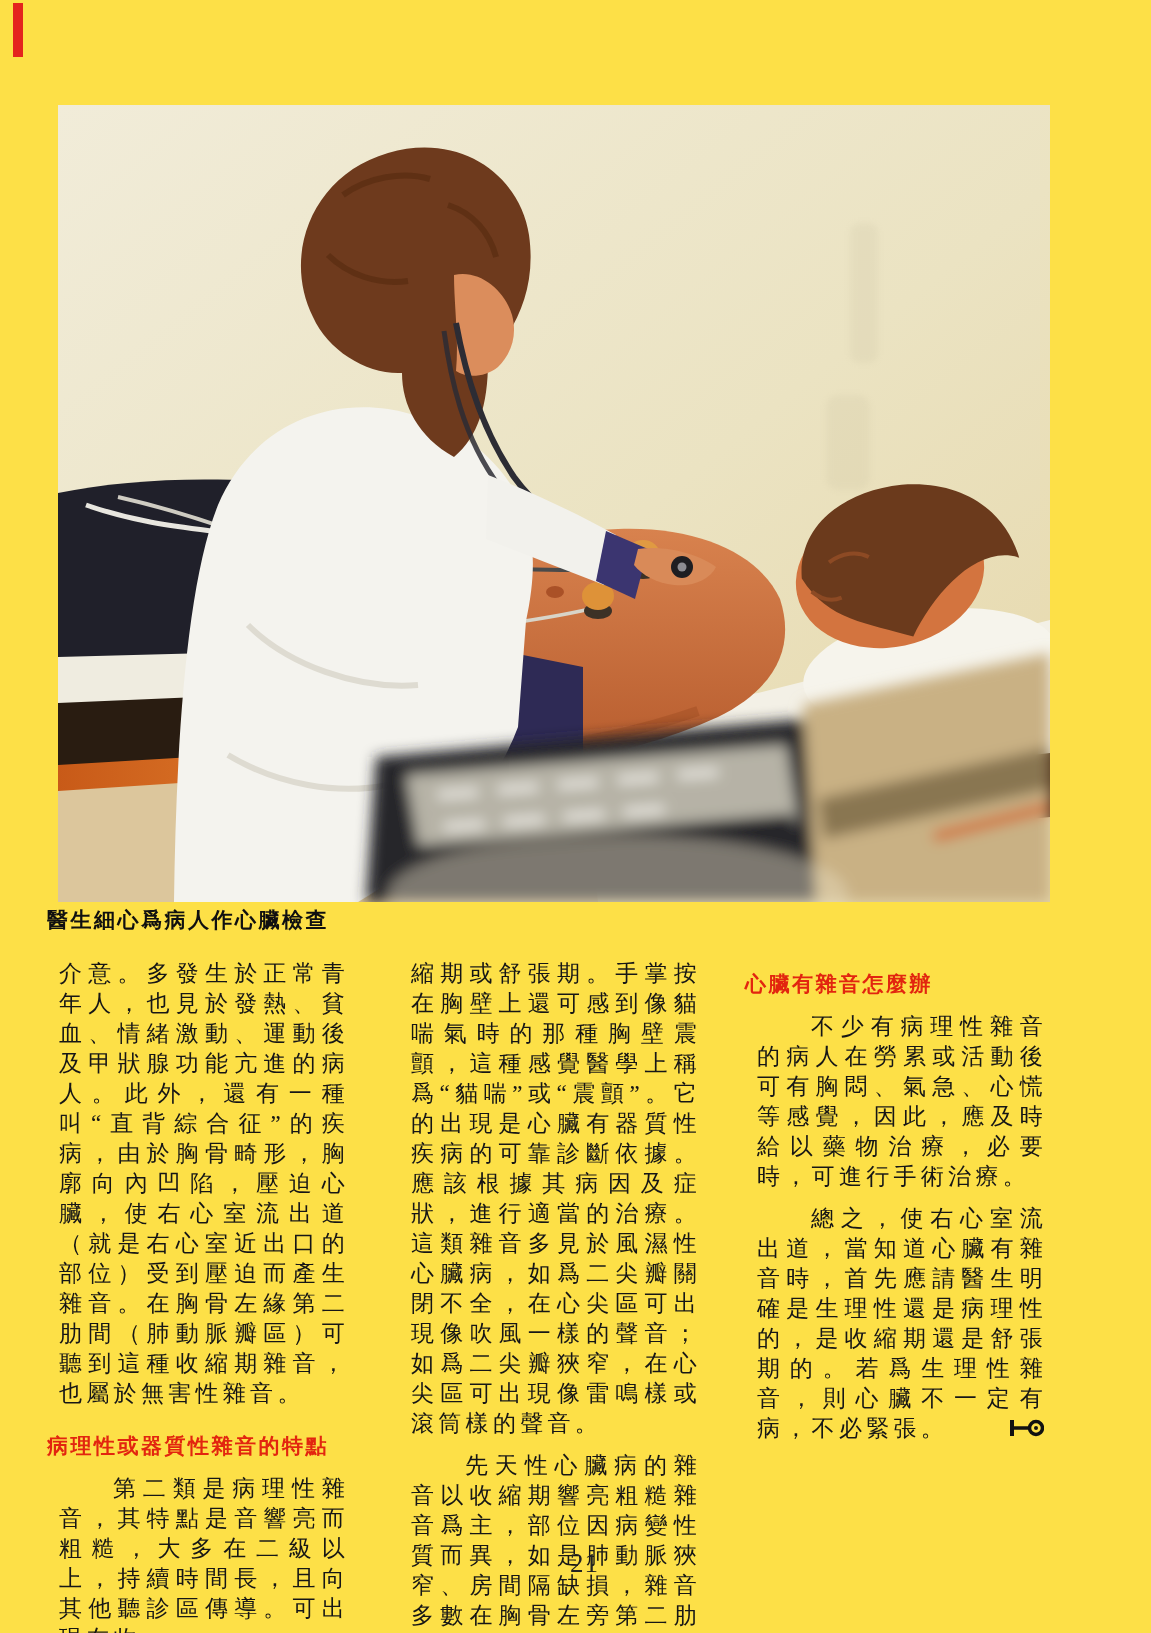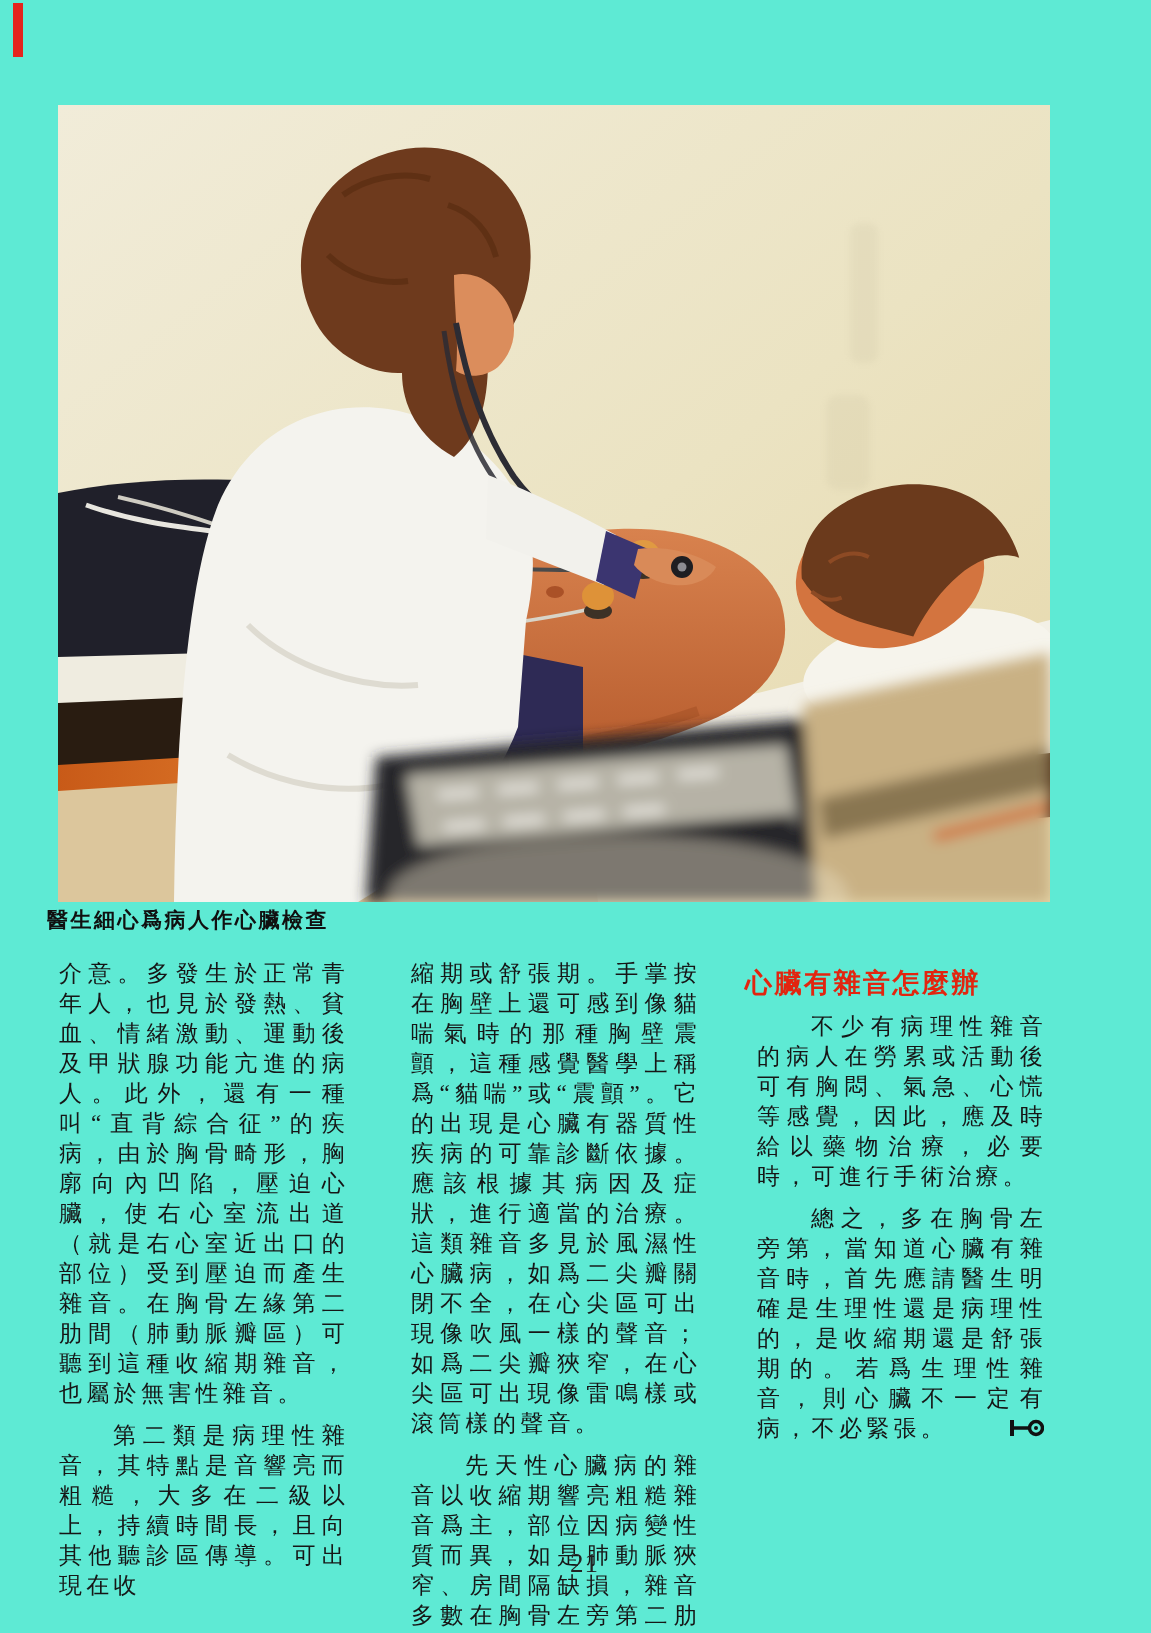--- a/index.html
+++ b/index.html
@@ -1,19 +1,19 @@
 <!DOCTYPE html>
 <html><head>
 <meta charset="utf-8">
 <style>
   html,body{margin:0;padding:0;background:#ffffff;}
   .page{
     position:relative;
     width:1151px;height:1633px;
-    background:#5eead4;
+    background:#fde047;
     overflow:hidden;
     font-family:"Liberation Serif","DejaVu Serif",serif;
   }
   .red-mark{
     position:absolute;left:13px;top:3px;width:10px;height:54px;
     background:#e4241d;
   }
   .photo{
     position:absolute;left:58px;top:105px;width:992px;height:797px;
     overflow:hidden;
@@ -31,21 +31,21 @@
     letter-spacing:4.3px;
   }
   .col1{left:47px;}
   .col2{left:399px;}
   .col3{left:745px;}
   .col p{margin:12px;padding:0;}
   .col p.ind{text-indent:54px;}
   .col h2{
     margin:20px 0 12px 0;padding:0;
     font-family:"Liberation Sans","DejaVu Sans",sans-serif;
-    font-weight:bold;font-size:27px;line-height:33px;
+    font-weight:bold;font-size:21px;line-height:33px;
     letter-spacing:2.5px;color:#e2250f;text-align:left;
   }
   .endmark{display:inline-block;vertical-align:-2px;margin-left:6px;}
   .page-number{
     position:absolute;left:505px;top:1548px;width:94px;
     text-align:right;font-size:27px;color:#222;letter-spacing:1px;
   }
 </style>
 </head>
 <body>
@@ -150,33 +150,34 @@
       </g>
     </svg>
   </figure>
 
   <div class="caption">醫生細心爲病人作心臟檢查</div>
 
   <main>
 
     <section class="col col1">
       <p class="body">介意。多發生於正常青年人，也見於發熱、貧血、情緒激動、運動後及甲狀腺功能亢進的病人。此外，還有一種叫“直背綜合征”的疾病，由於胸骨畸形，胸廓向內凹陷，壓迫心臟，使右心室流出道（就是右心室近出口的部位）受到壓迫而產生雜音。在胸骨左緣第二肋間（肺動脈瓣區）可聽到這種收縮期雜音，也屬於無害性雜音。</p>
+      <h2>病理性或器質性雜音的特點</h2>
       <p class="body ind">第二類是病理性雜音，其特點是音響亮而粗糙，大多在二級以上，持續時間長，且向其他聽診區傳導。可出現在收</p>
     </section>
 
     <section class="col col2">
       <p class="body">縮期或舒張期。手掌按在胸壁上還可感到像貓喘氣時的那種胸壁震顫，這種感覺醫學上稱爲“貓喘”或“震顫”。它的出現是心臟有器質性疾病的可靠診斷依據。應該根據其病因及症狀，進行適當的治療。這類雜音多見於風濕性心臟病，如爲二尖瓣關閉不全，在心尖區可出現像吹風一樣的聲音；如爲二尖瓣狹窄，在心尖區可出現像雷鳴樣或滾筒樣的聲音。</p>
       <p class="body ind">先天性心臟病的雜音以收縮期響亮粗糙雜音爲主，部位因病變性質而異，如是肺動脈狹窄、房間隔缺損，雜音多數在胸骨左旁第二肋間；如是室間隔缺損，多在胸骨左旁第</p>
     </section>
 
     <section class="col col3">
       <h2>心臟有雜音怎麼辦</h2>
       <p class="body ind">不少有病理性雜音的病人在勞累或活動後可有胸悶、氣急、心慌等感覺，因此，應及時給以藥物治療，必要時，可進行手術治療。</p>
       <p class="body ind">
-        <span>總之，多在胸骨左旁第，當知道心臟有雜音時，首先應請醫生明確是生理性還是病理性的，是收縮期還是舒張期的。若爲生理性雜音，則心臟不一定有病，不必緊張。</span><span class="endmark"><svg width="36" height="20" viewBox="0 0 36 20">
+        <span>總之，使右心室流出道，當知道心臟有雜音時，首先應請醫生明確是生理性還是病理性的，是收縮期還是舒張期的。若爲生理性雜音，則心臟不一定有病，不必緊張。</span><span class="endmark"><svg width="36" height="20" viewBox="0 0 36 20">
               <g stroke="#111" fill="none">
                 <path d="M4,2 L4,18" stroke-width="4"></path>
                 <path d="M4,10 L22,10" stroke-width="3.5"></path>
                 <circle cx="28" cy="10" r="6.5" stroke-width="3.5"></circle>
               </g>
               <circle cx="28" cy="10" r="2" fill="#111"></circle>
             </svg></span>
       </p>
     </section>
 

